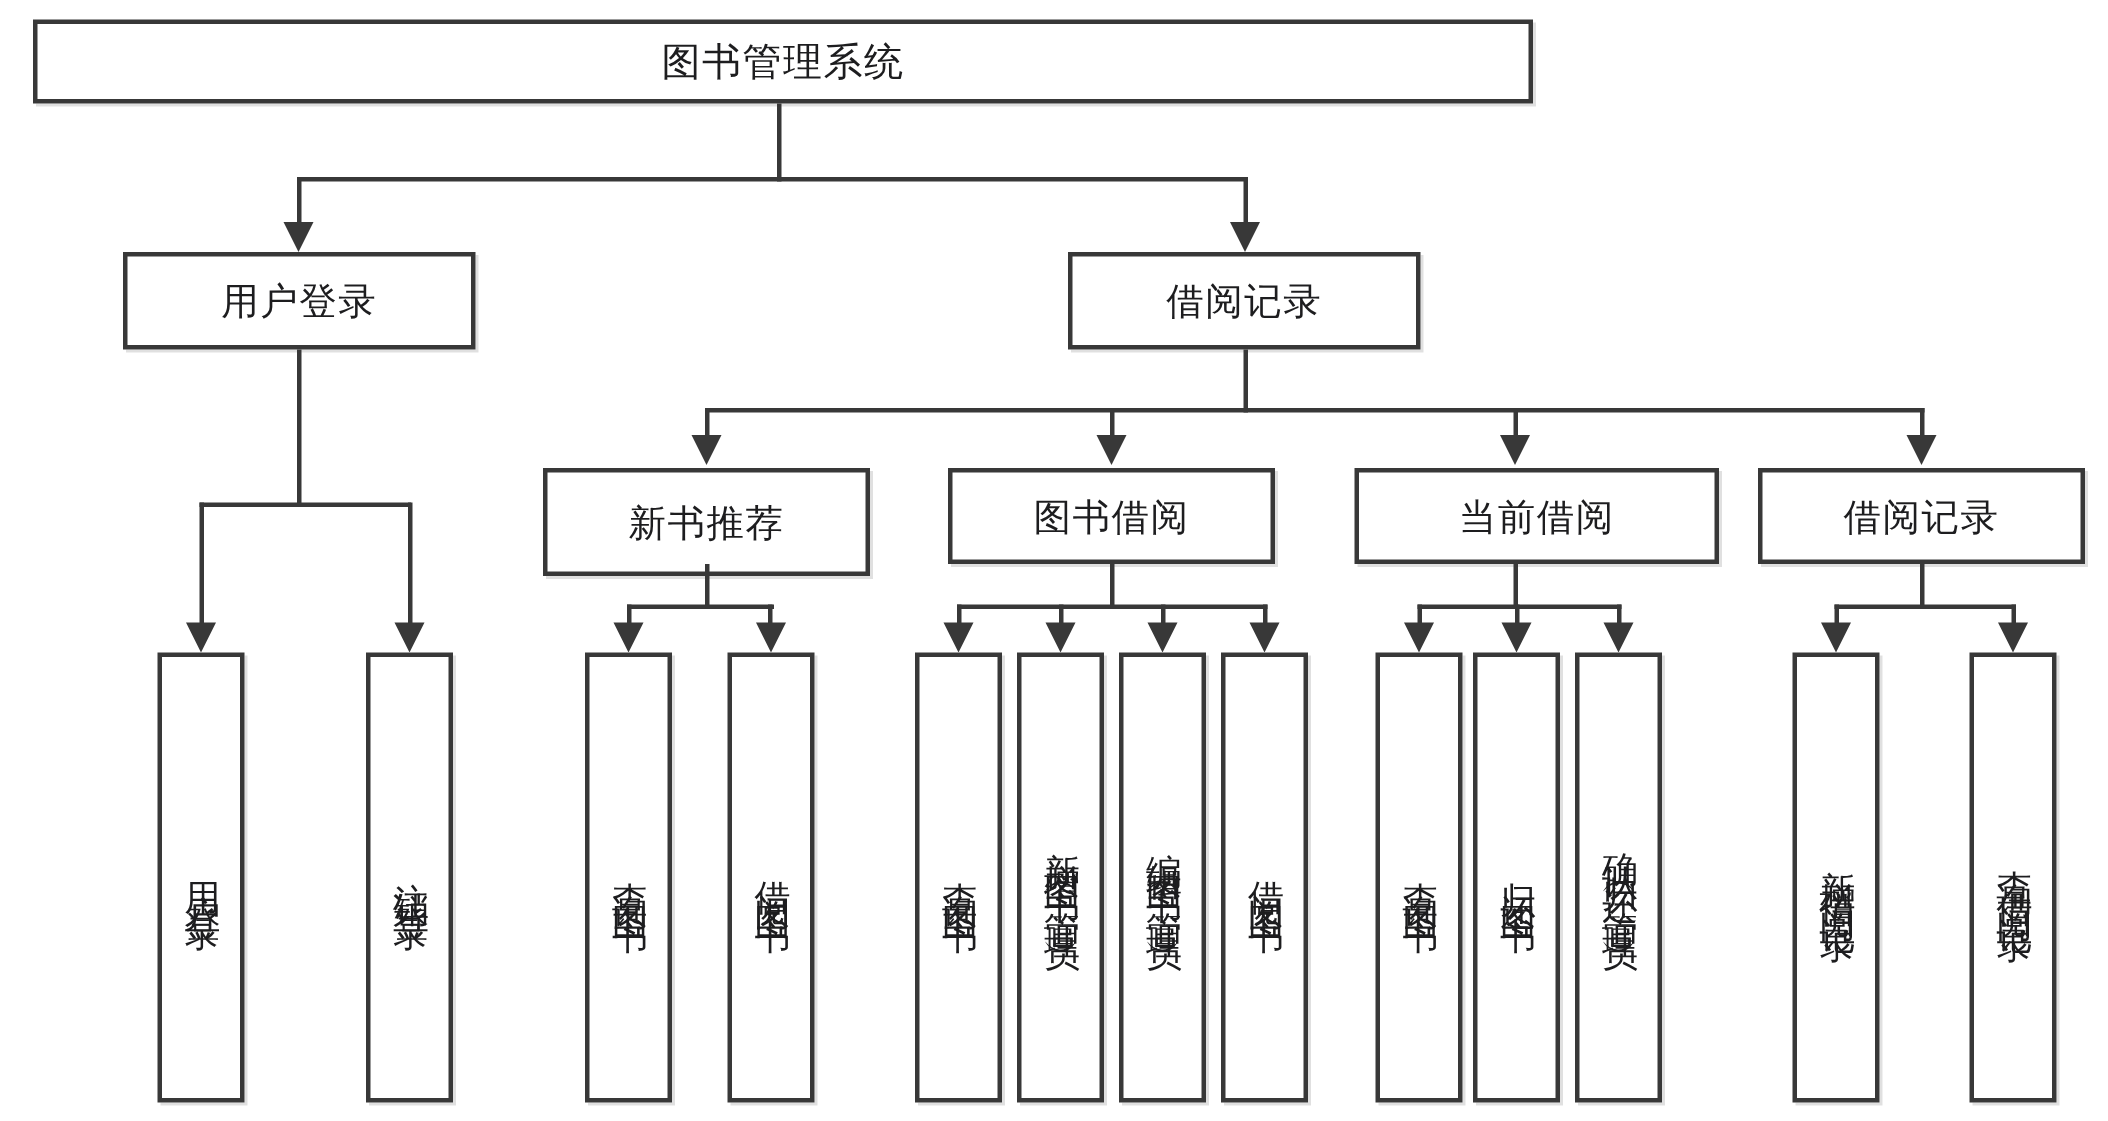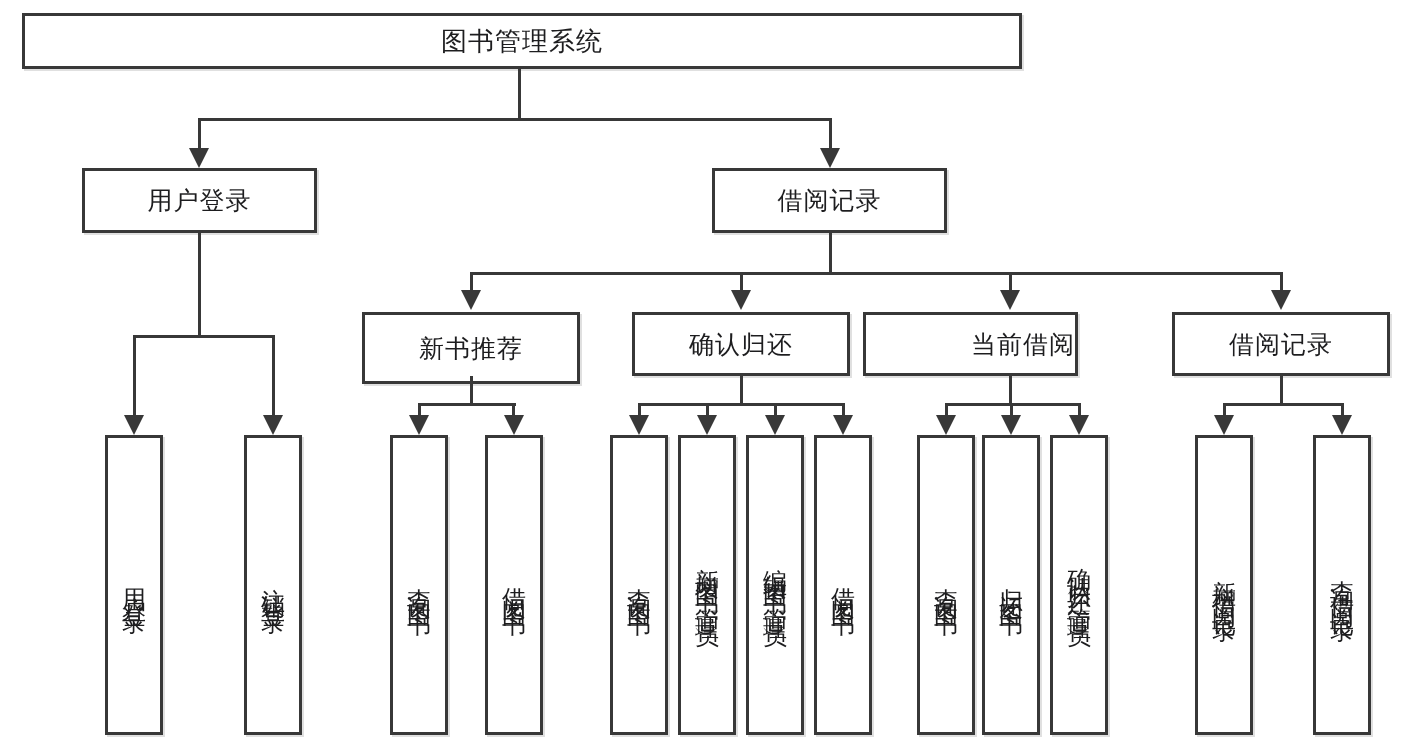--- a/index.html
+++ b/index.html
@@ -112,23 +112,23 @@
   <div class="ahead" style="left:731px;  top:290px;"></div>
   <div class="vline" style="left:1009px; top:272px; height:20px;"></div>
   <div class="ahead" style="left:1000px; top:290px;"></div>
   <div class="vline" style="left:1280px; top:272px; height:20px;"></div>
   <div class="ahead" style="left:1271px; top:290px;"></div>
 
   <div class="box" style="left:362px; top:312px; width:218px; height:72px;">
     <span class="lbl">新书推荐</span>
   </div>
   <div class="box" style="left:632px; top:312px; width:218px; height:64px;">
-    <span class="lbl">确认归还</span>
-  </div>
-  <div class="box" style="left:863px; top:312px; width:215px; height:64px;justify-content:flex-end;">
+    <span class="lbl">图书借阅</span>
+  </div>
+  <div class="box" style="left:903px; top:312px; width:243px; height:64px;">
     <span class="lbl">当前借阅</span>
   </div>
   <div class="box" style="left:1172px; top:312px; width:218px; height:64px;">
     <span class="lbl">借阅记录</span>
   </div>
 
   <div class="vline" style="left:470px; top:376px; height:30px;"></div>
   <div class="hline" style="left:418px; top:403px; width:98px;"></div>
   <div class="vline" style="left:418px; top:403px; height:14px;"></div>
   <div class="ahead" style="left:409px; top:415px;"></div>

